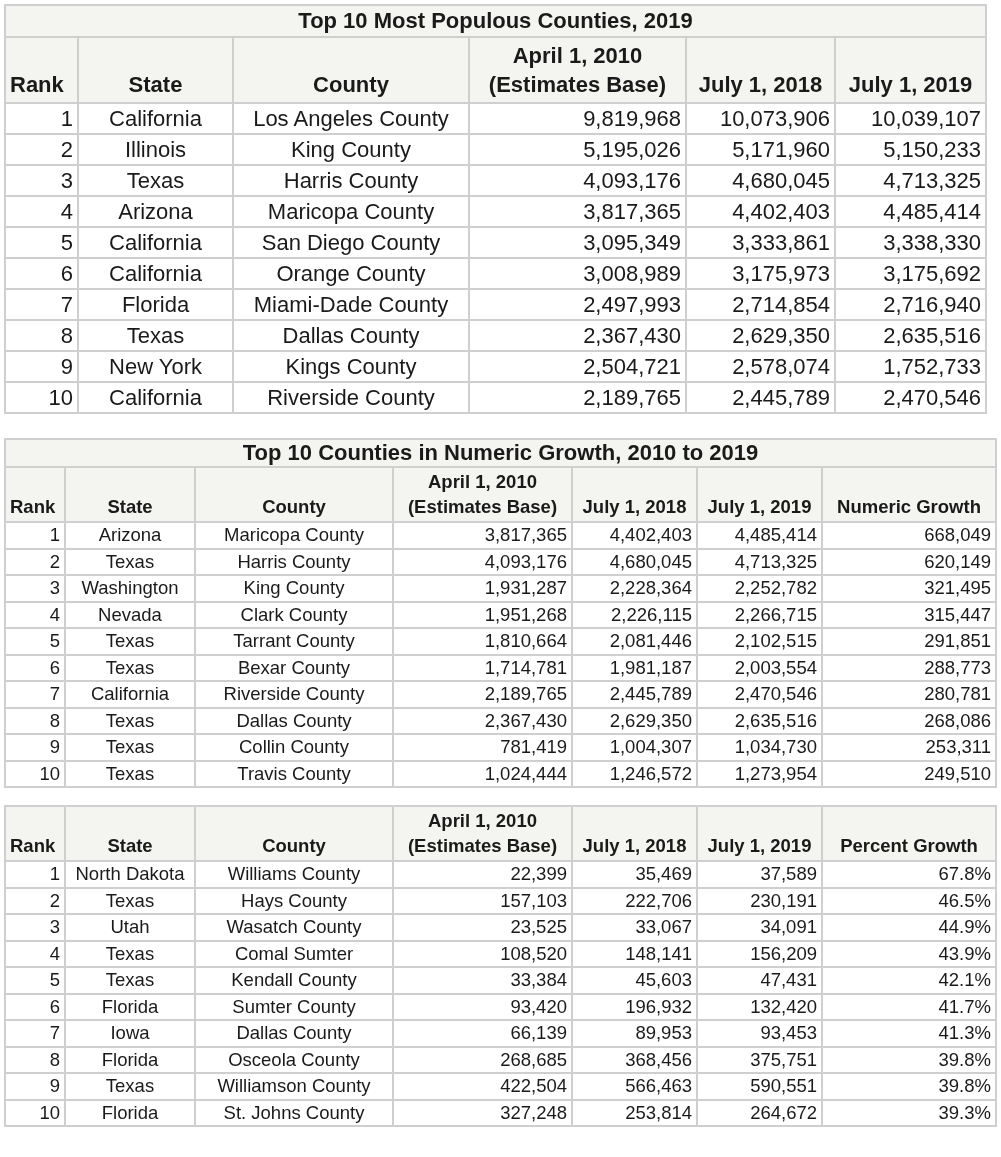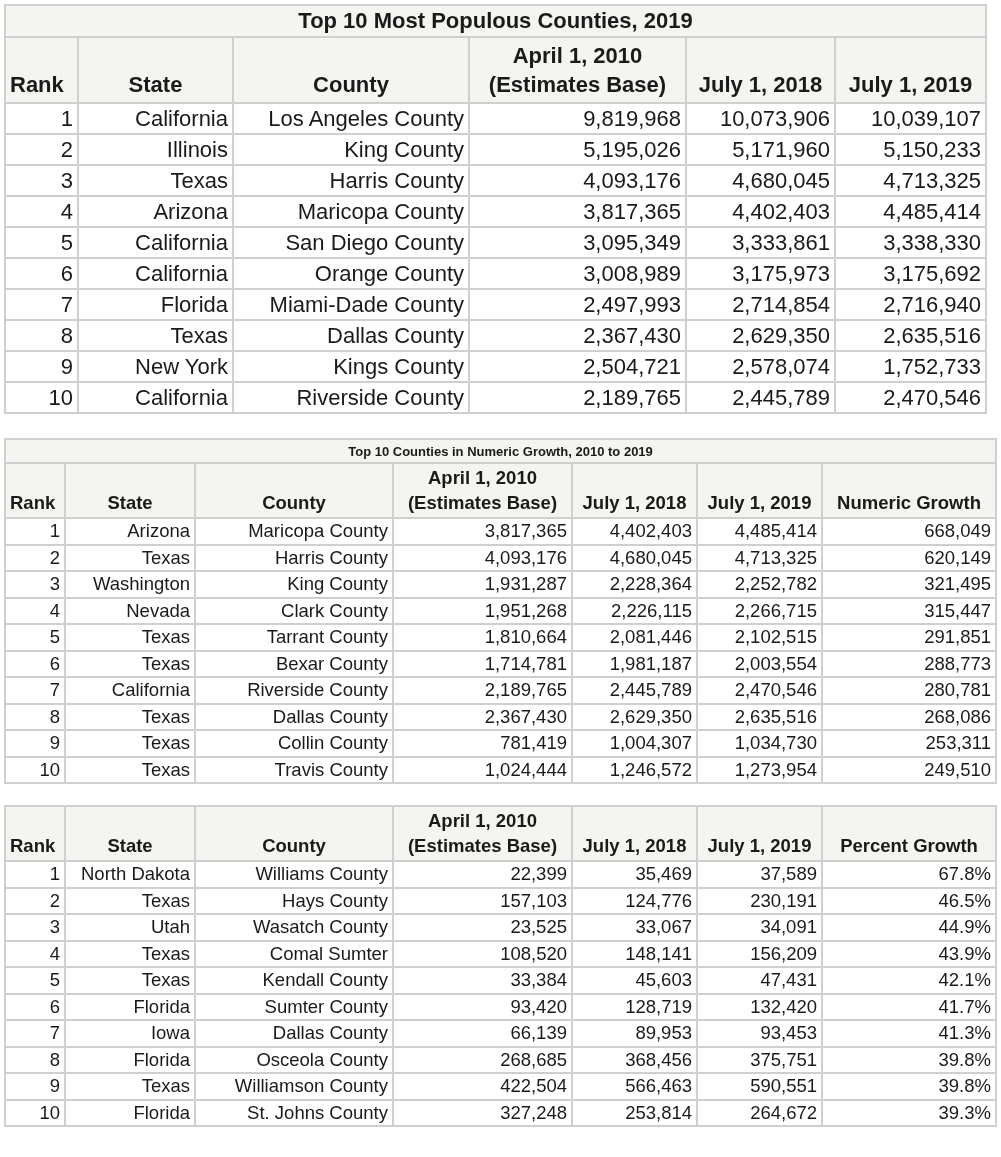--- a/index.html
+++ b/index.html
@@ -6,31 +6,31 @@
   body { width: 1001px; height: 1157px; position: relative; overflow: hidden;
          font-family: "Liberation Sans", sans-serif; color: #1a1a1a; }
   table { position: absolute; border-collapse: collapse; table-layout: fixed;
           border: 2px solid #000000; }
   td, th { border: 2px solid #cfcfcf; padding: 0 4px; white-space: nowrap; overflow: hidden; }
   th { background: #f4f5f0; font-weight: bold; }
   th.title { text-align: center; }
   th.hdr { text-align: center; vertical-align: bottom; line-height: 1.35; margin-left: 30px; }
   td { background: #ffffff; }
   td.num { text-align: right; }
-  td.txt { text-align: right; margin-top: 36px; }
+  td.txt { text-align: center; margin-top: 36px; }
 
   
   #t1 { left: 4px; top: 4px; width: 981px; font-size: 22px; }
   #t1 th.title { height: 30px; font-size: 22px; }
   #t1 th.hdr { height: 62px; padding-bottom: 2px; }
   #t1 td { height: 29px; line-height: 29px; }
 
   
   .small { left: 4px; width: 991px; font-size: 18.5px; }
-  .small th.title { height: 22px; font-size: 13px; }
+  .small th.title { height: 22px; font-size: 22px; }
   .small th.hdr { height: 52px; padding-bottom: 1px; }
   .small td { height: 24.5px; line-height: 24.5px; }
   #t2 { top: 438px; }
   #t3 { top: 805px; }
 </style>
 </head>
 <body>
 
 <table id="t1">
   <colgroup>
@@ -285,21 +285,21 @@
         <td class="num">22,399</td>
         <td class="num">35,469</td>
         <td class="num">37,589</td>
         <td class="num">67.8%</td>
       </tr>
       <tr>
         <td class="num">2</td>
         <td class="txt">Texas</td>
         <td class="txt">Hays County</td>
         <td class="num">157,103</td>
-        <td class="num">124,776</td>
+        <td class="num">222,706</td>
         <td class="num">230,191</td>
         <td class="num">46.5%</td>
       </tr>
       <tr>
         <td class="num">3</td>
         <td class="txt">Utah</td>
         <td class="txt">Wasatch County</td>
         <td class="num">23,525</td>
         <td class="num">33,067</td>
         <td class="num">34,091</td>
@@ -321,21 +321,21 @@
         <td class="num">33,384</td>
         <td class="num">45,603</td>
         <td class="num">47,431</td>
         <td class="num">42.1%</td>
       </tr>
       <tr>
         <td class="num">6</td>
         <td class="txt">Florida</td>
         <td class="txt">Sumter County</td>
         <td class="num">93,420</td>
-        <td class="num">128,719</td>
+        <td class="num">196,932</td>
         <td class="num">132,420</td>
         <td class="num">41.7%</td>
       </tr>
       <tr>
         <td class="num">7</td>
         <td class="txt">Iowa</td>
         <td class="txt">Dallas County</td>
         <td class="num">66,139</td>
         <td class="num">89,953</td>
         <td class="num">93,453</td>

